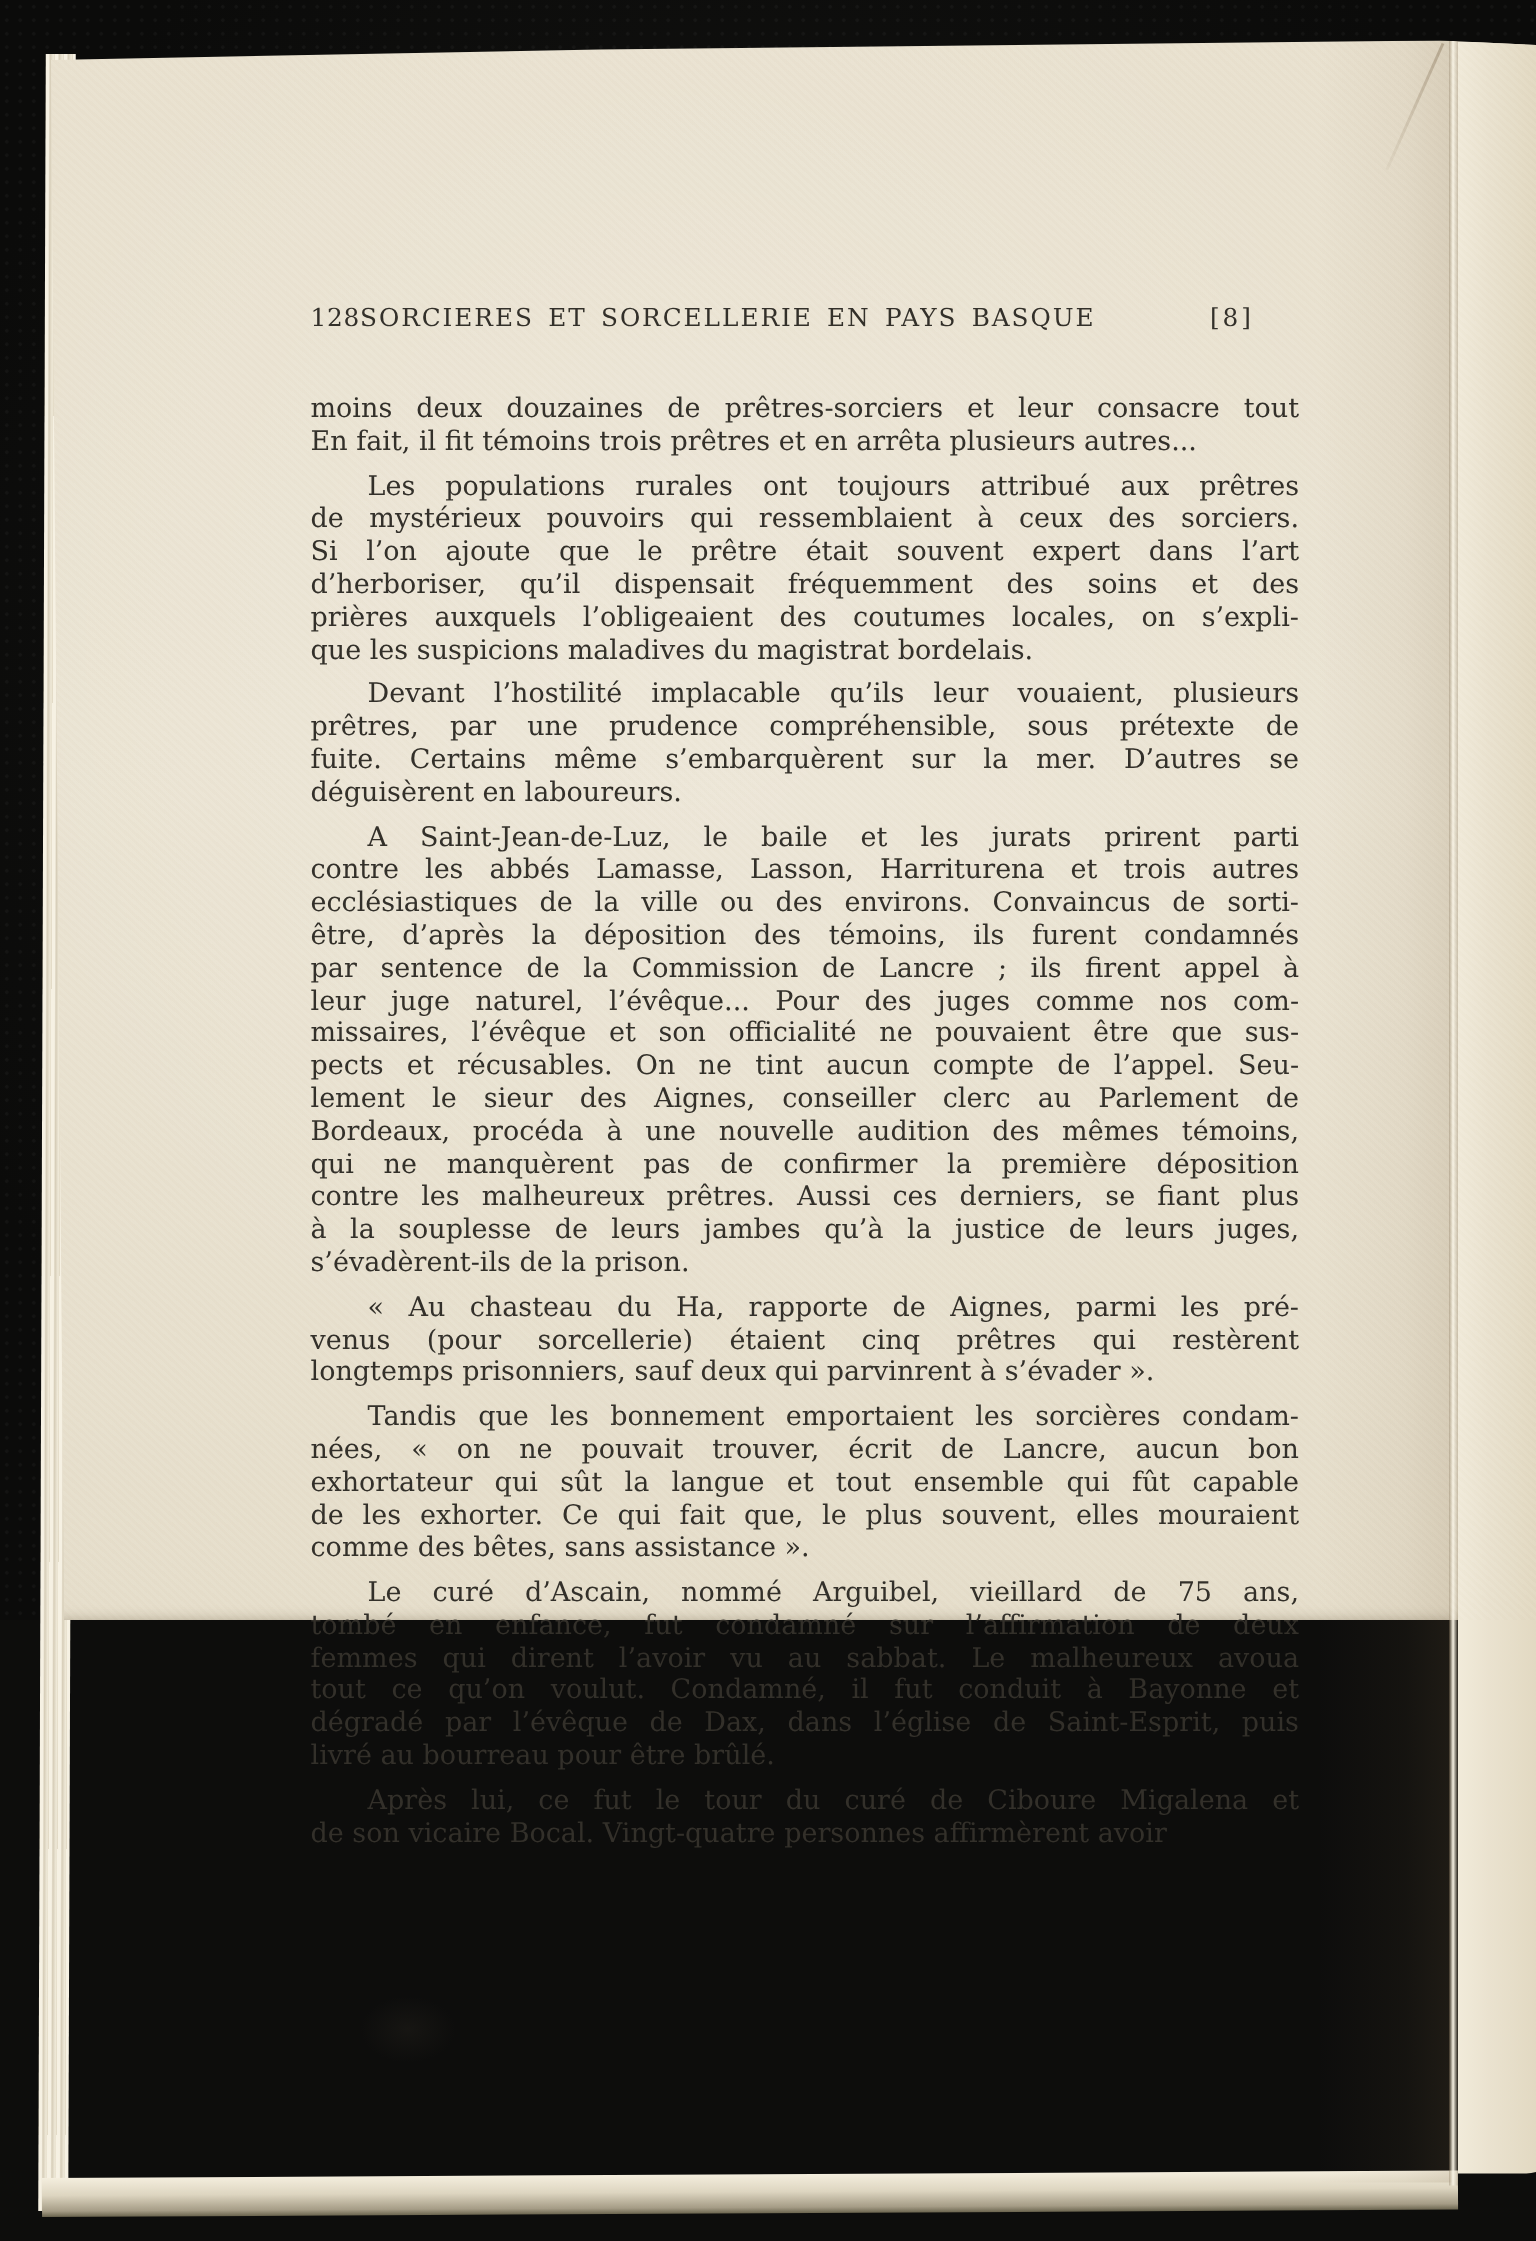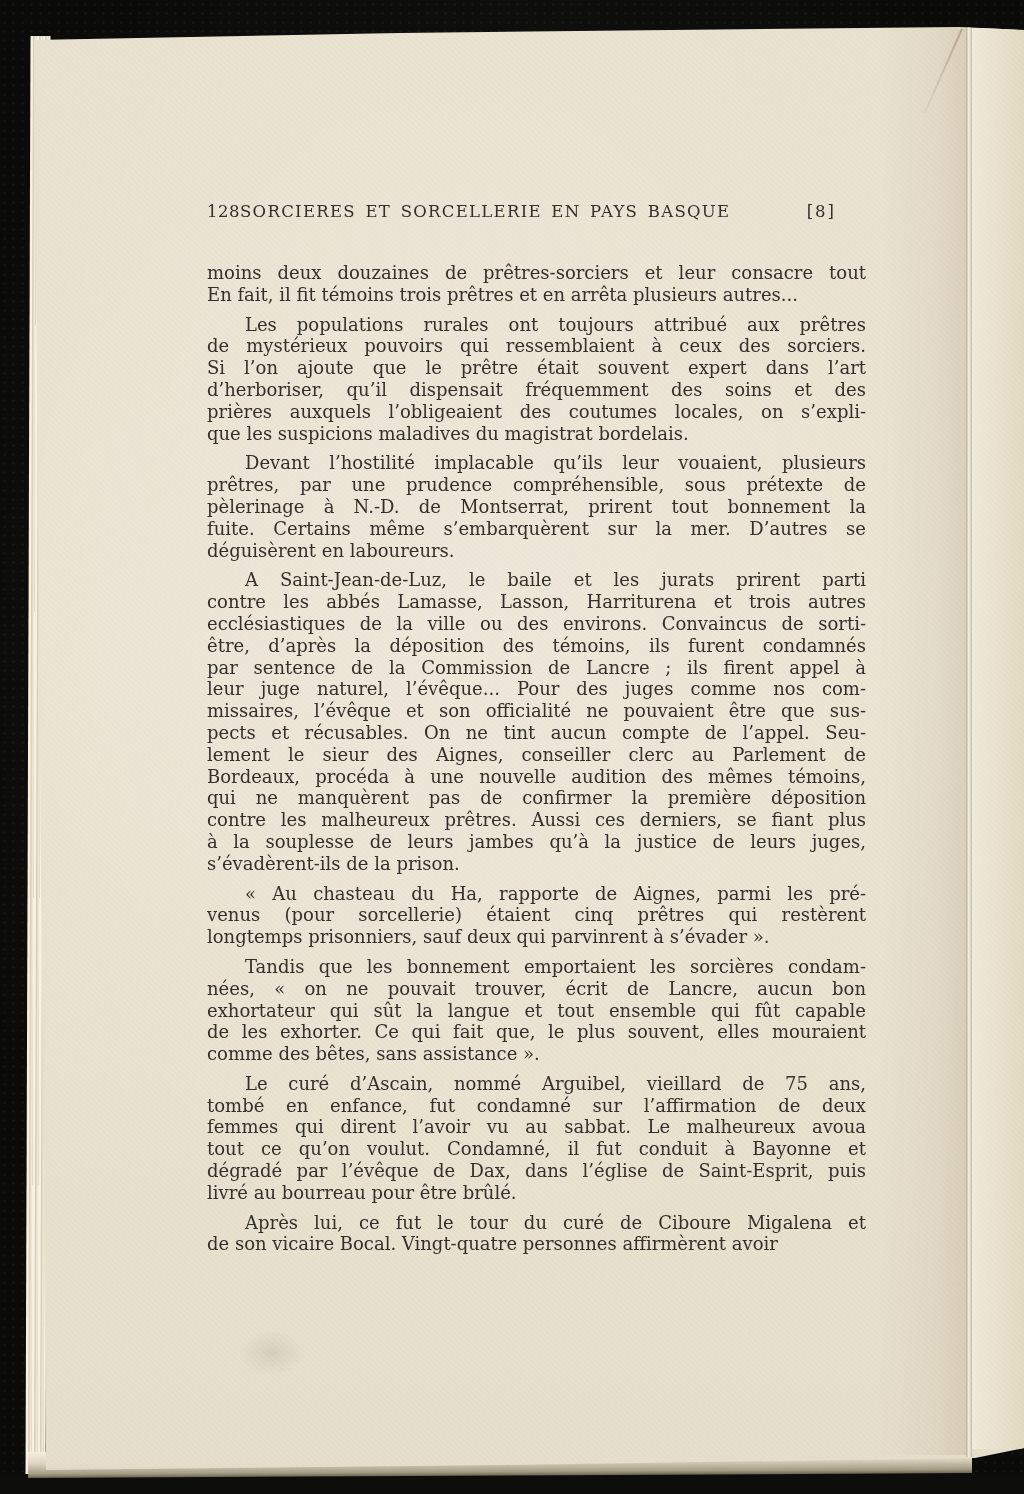--- a/index.html
+++ b/index.html
@@ -3,21 +3,21 @@
 <meta charset="utf-8">
 <style>
   html, body { margin: 0; padding: 0; }
   body {
     width: 1024px; height: 1494px;
     background: #0d0d0c;
     font-family: "DejaVu Serif", "Liberation Serif", serif;
     overflow: hidden;
   }
   #canvas {
-    position: relative; width: 1024px; height: 1474px;
+    position: relative; width: 1024px; height: 1080px;
     background:
       radial-gradient(ellipse at 50% 45%, #151513 0%, #0b0b0a 80%);
     text-decoration: underline;
   }
   
   #canvas::before {
     content: ""; position: absolute; inset: 0;
     background-image: radial-gradient(rgba(255,255,255,0.035) 1px, transparent 1.2px);
     background-size: 9px 9px;
     pointer-events: none;
@@ -141,21 +141,20 @@
           <div class="line indent">Les populations rurales ont toujours attribué aux prêtres</div>
           <div class="line">de mystérieux pouvoirs qui ressemblaient à ceux des sorciers.</div>
           <div class="line">Si l’on ajoute que le prêtre était souvent expert dans l’art</div>
           <div class="line">d’herboriser, qu’il dispensait fréquemment des soins et des</div>
           <div class="line">prières auxquels l’obligeaient des coutumes locales, on s’expli-</div>
           <div class="line last">que les suspicions maladives du magistrat bordelais.</div>
         </div>
         <div class="paragraph">
           <div class="line indent">Devant l’hostilité implacable qu’ils leur vouaient, plusieurs</div>
           <div class="line">prêtres, par une prudence compréhensible, sous prétexte de</div>
-          <div class="line">pèlerinage à N.-D. de Montserrat, prirent tout bonnement la</div>
           <div class="line">fuite. Certains même s’embarquèrent sur la mer. D’autres se</div>
           <div class="line last">déguisèrent en laboureurs.</div>
         </div>
         <div class="paragraph">
           <div class="line indent">A Saint-Jean-de-Luz, le baile et les jurats prirent parti</div>
           <div class="line">contre les abbés Lamasse, Lasson, Harriturena et trois autres</div>
           <div class="line">ecclésiastiques de la ville ou des environs. Convaincus de sorti-</div>
           <div class="line">être, d’après la déposition des témoins, ils furent condamnés</div>
           <div class="line">par sentence de la Commission de Lancre ; ils firent appel à</div>
           <div class="line">leur juge naturel, l’évêque... Pour des juges comme nos com-</div>

